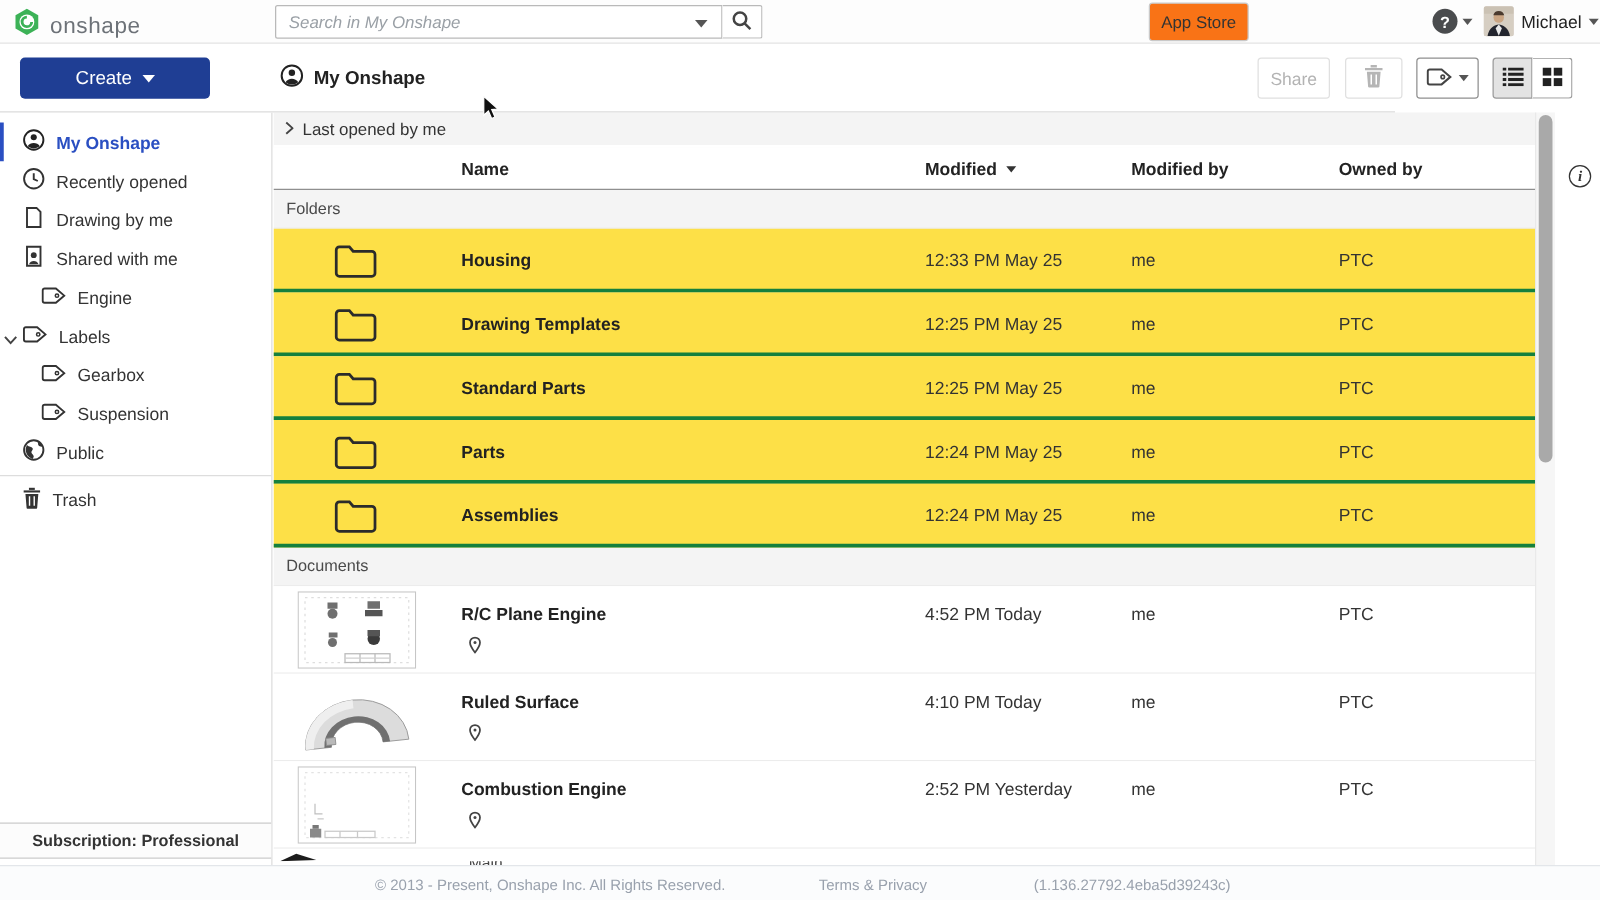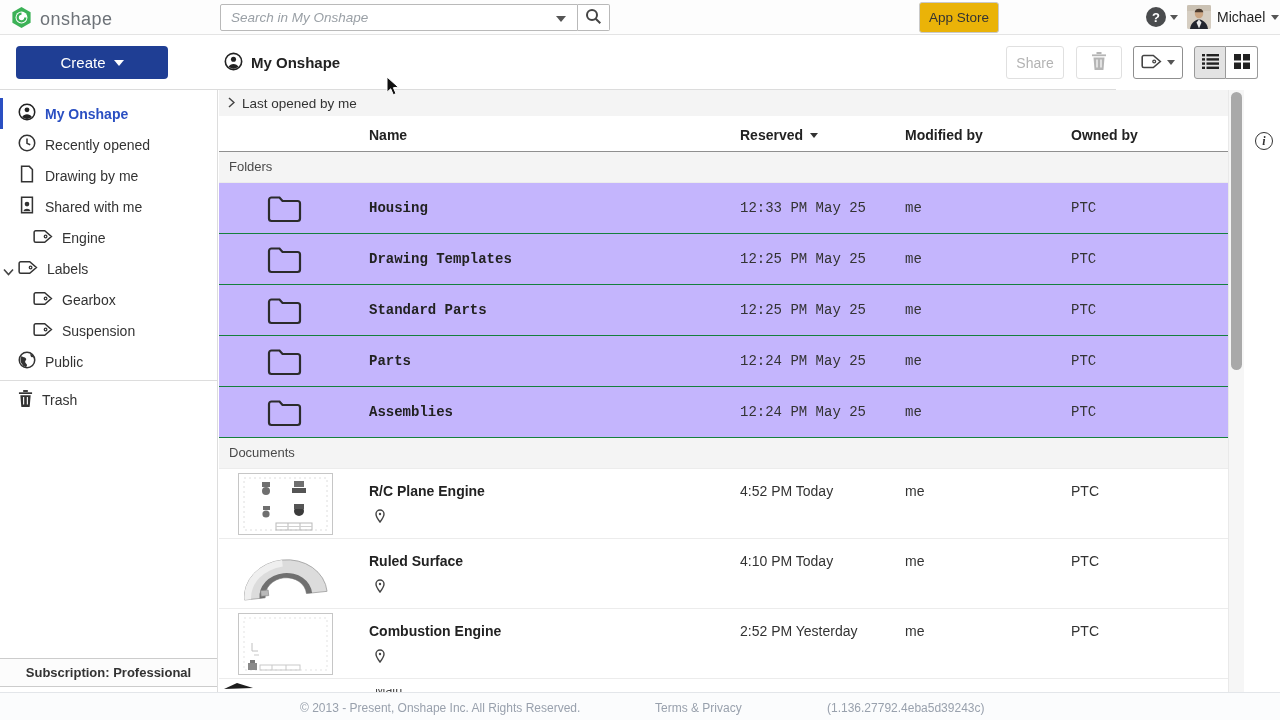--- a/index.html
+++ b/index.html
@@ -8,21 +8,21 @@
 
   
   .topbar { position:absolute; left:0; top:0; width:1280px; height:35px; background:#fdfdfd; border-bottom:1px solid #e4e4e4; z-index:5; }
   .logo { position:absolute; left:10px; top:6px; display:flex; align-items:center; gap:7px; }
   .logo-text { font-size:18px; color:#6d7278; letter-spacing:.5px; }
   .searchwrap { position:absolute; left:220px; top:4px; display:flex; }
   .search-input { width:358px; height:27px; border:1px solid #b9b9b9; border-radius:2px 0 0 2px; padding:0 26px 0 10px; font-size:13.5px; font-style:italic; color:#555; background:#fff; outline:none; }
   .search-input::placeholder { color:#9aa0a6; font-style:italic; }
   .search-caret { position:absolute; right:44px; top:12px; width:0; height:0; border-left:5px solid transparent; border-right:5px solid transparent; border-top:6px solid #555; cursor:pointer; }
   .search-btn { width:32px; height:27px; border:1px solid #b9b9b9; border-left:none; border-radius:0 2px 2px 0; background:#fff; display:flex; align-items:center; justify-content:center; cursor:pointer; }
-  .tb-btn { position:absolute; top:2px; height:31px; border:1px solid #c9c9c9; border-radius:3px; background:#eab308; font-size:13.5px; color:#333; display:flex; align-items:center; justify-content:center; cursor:pointer; font-family:inherit; }
+  .tb-btn { position:absolute; top:2px; height:31px; border:1px solid #c9c9c9; border-radius:3px; background:#f97316; font-size:13.5px; color:#333; display:flex; align-items:center; justify-content:center; cursor:pointer; font-family:inherit; }
   .btn-appstore { left:919px; width:80px; }
   .btn-learning { left:1010px; width:127px; }
   .help { position:absolute; left:1146px; top:7px; display:flex; align-items:center; gap:4px; cursor:pointer; }
   .help-circle { width:20px; height:20px; border-radius:50%; background:#4a4c4e; color:#fff; font-size:13px; font-weight:bold; display:flex; align-items:center; justify-content:center; }
   .caret-dn { width:0; height:0; border-left:4px solid transparent; border-right:4px solid transparent; border-top:5px solid #555; }
   .usermenu { position:absolute; left:1187px; top:5px; display:flex; align-items:center; gap:6px; cursor:pointer; }
   .avatar { width:24px; height:24px; border-radius:2px; overflow:hidden; background:#d3cbc0; }
   .username { font-size:14px; color:#222; }
 
   
@@ -50,21 +50,21 @@
   .subscription { position:absolute; left:0; bottom:5px; width:217px; height:29px; border-top:1px solid #ccc; border-bottom:1px solid #ccc; background:#fcfcfc; display:flex; align-items:center; justify-content:center; font-size:13px; font-weight:bold; color:#333; }
 
   
   .content { position:absolute; left:219px; top:90px; width:1009px; background:#fff; }
   .bar-last { height:28px; background:#f4f4f4; border-bottom:2px solid #fff; display:flex; align-items:center; gap:7px; padding-left:9px; font-size:13.5px; color:#333; cursor:pointer; }
   .thead { position:relative; height:34px; border-bottom:1px solid #8f8f8f; background:#fff; }
   .th { position:absolute; top:0; line-height:34px; font-size:14px; font-weight:bold; color:#222; cursor:pointer; }
   .th.name { left:150px; } .th.mod { left:521px; } .th.mby { left:686px; } .th.own { left:852px; }
   .sort-caret { display:inline-block; width:0; height:0; border-left:4px solid transparent; border-right:4px solid transparent; border-top:5px solid #333; margin-left:7px; vertical-align:2px; }
   .sec { height:31px; background:#f4f4f4; line-height:30px; padding-left:10px; font-size:13px; color:#4a4a4a; border-bottom:1px solid #ececec; }
-  .frow { position:relative; height:51px; border-bottom:1px solid #15803d; cursor:pointer; background:#c4b5fd;font-family:Liberation Mono, monospace; }
+  .frow { position:relative; height:51px; border-bottom:3px solid #15803d; cursor:pointer; background:#fde047; }
   .drow { position:relative; height:70px; border-bottom:1px solid #ececec; cursor:pointer; background:#fff; }
   .cell { position:absolute; font-size:14px; color:#333; }
   .frow .cell { top:0; line-height:51px; }
   .drow .cell { top:13px; line-height:18px; }
   .cell.name { left:150px; font-weight:bold; color:#222; }
   .cell.mod { left:521px; } .cell.mby { left:686px; } .cell.own { left:852px; }
   .foldicon { position:absolute; left:48px; top:11px; }
   .thumb { position:absolute; left:19px; top:4px; width:95px; height:62px; }
   .wsrow { position:absolute; left:156px; top:40px; display:flex; align-items:flex-start; gap:17px; font-size:12.5px; color:#444;flex-direction:column; }
   .partial { position:relative; height:10px; background:#fff; overflow:hidden; }
@@ -307,21 +307,21 @@
     <span>
       <svg width="7" height="11" viewBox="0 0 7 11">
           <polyline points="1,1 6,5.5 1,10" fill="none" stroke="#444" stroke-width="1.5"></polyline>
         </svg>
     </span>
     <span>Last opened by me</span>
   </div>
 
   <div class="thead">
     <span class="th name">Name</span>
-    <span class="th mod"><span>Reserved</span><span class="sort-caret"></span></span>
+    <span class="th mod"><span>Modified</span><span class="sort-caret"></span></span>
     <span class="th mby">Modified by</span>
     <span class="th own">Owned by</span>
   </div>
 
   <div class="sec">Folders</div>
 
   <div class="frow">
     <span class="foldicon"><svg width="35" height="29" viewBox="0 0 35 29">
           <path d="M2 6 a2.5 2.5 0 0 1 2.5 -2.5 h8 l3 3.5 h15 a2.5 2.5 0 0 1 2.5 2.5 v15 a2.5 2.5 0 0 1 -2.5 2.5 h-26 a2.5 2.5 0 0 1 -2.5 -2.5 z" fill="none" stroke="#2b2b2b" stroke-width="2.2"></path>
         </svg></span>

